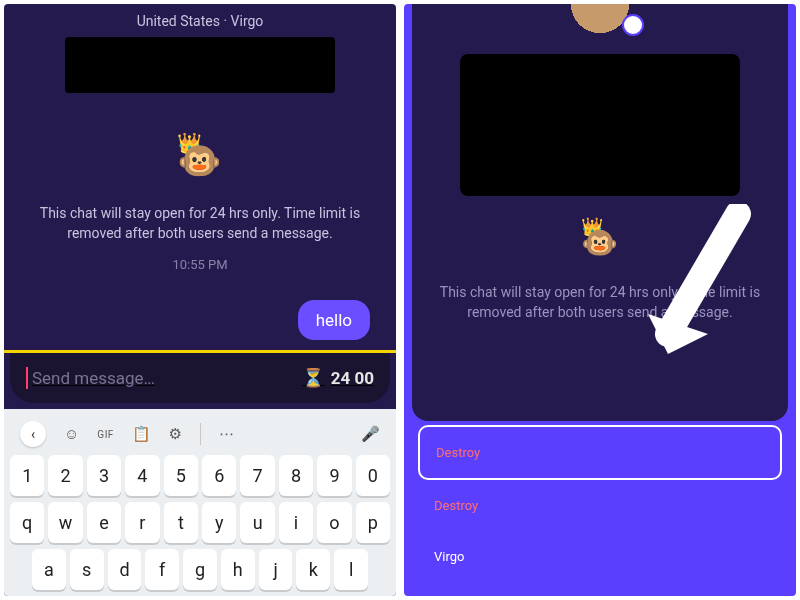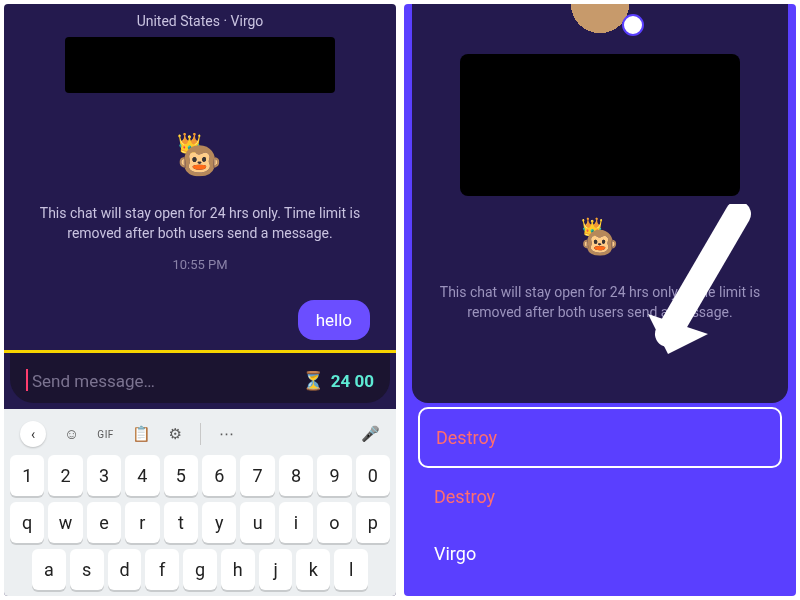--- a/index.html
+++ b/index.html
@@ -9,47 +9,47 @@
   .left { background: #241a4e; display: flex; flex-direction: column; }
   .chat-area { flex: 1; display: flex; flex-direction: column; align-items: center; padding: 0 20px; position: relative; }
   .header-line { color: #c9c3e0; font-size: 14px; margin-top: 9px; }
   .blackout { background: #000; width: 270px; height: 56px; border-radius: 4px; margin-top: 8px; }
   .monkey-crown { font-size: 36px; margin-top: 40px; line-height: 1; }
   .notice { color: #c9c3e0; font-size: 14px; text-align: center; margin-top: 25px; line-height: 1.4; max-width: 340px; }
   .time { color: #8a82a8; font-size: 13px; margin-top: 14px; }
   .bubble-row { align-self: flex-end; margin: 28px 6px 10px 0; text-align: right; }
   .bubble { background: #6b4eff; color: #fff; padding: 10px 18px; border-radius: 16px; font-size: 17px; }
   .divider-yellow { height: 3px; background: #f7d400; width: 100%; }
-  .input-bar { background: #1b1430; display: flex; align-items: flex-end; padding: 12px 16px; height: 56px; border-radius: 0 0 24px 24px; margin: 0 6px 6px 6px; }
+  .input-bar { background: #1b1430; display: flex; align-items: center; padding: 12px 16px; height: 56px; border-radius: 0 0 24px 24px; margin: 0 6px 6px 6px; text-decoration: underline; }
   .input-bar input { flex: 1; background: transparent; border: none; color: #fff; font-size: 17px; outline: none; }
   .input-bar input::placeholder { color: #7b7390; }
   .cursor-mark { width: 2px; height: 22px; background: #ff3d6e; margin-right: 4px; }
   .hourglass { font-size: 18px; margin: 0 6px; }
-  .timer { color: #5eead4; font-weight: 700; font-size: 17px; }
+  .timer { color: #e5e5e5; font-weight: 700; font-size: 17px; }
   
   .kbd { background: #eceff1; display: flex; flex-direction: column; padding: 4px 6px 0 6px; }
   .kbd-top { display: flex; align-items: center; gap: 18px; padding: 8px 10px; color: #5a5a5a; font-size: 15px; }
   .kbd-top .collapse { width: 26px; height: 26px; border-radius: 50%; background: #fff; box-shadow: 0 1px 2px rgba(0,0,0,.2); display: flex; align-items: center; justify-content: center; font-size: 14px; color: #333; }
   .kbd-top .sep { width: 1px; height: 22px; background: #c8c8c8; }
   .kbd-row { display: flex; gap: 4px; margin-bottom: 6px; }
   .key { flex: 1; background: #fff; border-radius: 6px; text-align: center; padding: 10px 0; font-size: 18px; color: #222; box-shadow: 0 2px 0 rgba(0,0,0,.15); }
   .row3-pad { width: 18px; }
   .kbd-top span, .kbd-top .gif { cursor: default; }
   .gif { font-weight: 400; font-size: 10px; letter-spacing: .5px; }
   
   .right { background: #5a3fff; display: flex; flex-direction: column; }
   .right .top { background: #241a4e; border-radius: 0 0 16px 16px; margin: 0 8px; padding: 0 16px 24px 16px; display: flex; flex-direction: column; align-items: center; flex: 1; position: relative; }
   .avatar-wrap { position: relative; }
   .avatar { width: 76px; height: 30px; background: radial-gradient(circle at 50% 0%, #c79a6b 0%, #c79a6b 60%, transparent 60%); border-radius: 0 0 40px 40px; }
   .badge { position: absolute; right: -6px; bottom: -2px; background: #fff; border-radius: 50%; width: 22px; height: 22px; border: 2px solid #5a3fff; }
   .right .blackout2 { background: #000; width: 280px; height: 142px; border-radius: 8px; margin-top: 20px; }
   .right .monkey-crown { margin-top: 22px; font-size: 30px; }
   .right .notice { color: #9b93bd; font-size: 14px; }
   .sheet { padding: 4px 14px 14px 14px; }
-  .sheet-item { color: #ff6e6e; font-size: 18px; padding: 18px 16px; border-radius: 10px; }
+  .sheet-item { color: #ff6e6e; font-size: 13px; padding: 18px 16px; border-radius: 10px; }
   .sheet-item.highlight { border: 2px solid #fff; }
   .sheet-item.cancel { color: #fff; }
   .arrow { position: absolute; pointer-events: none; }
 </style>
 </head>
 <body>
 
 <div class="phone left">
   <div class="chat-area">
     <div class="header-line">United States · Virgo</div>

